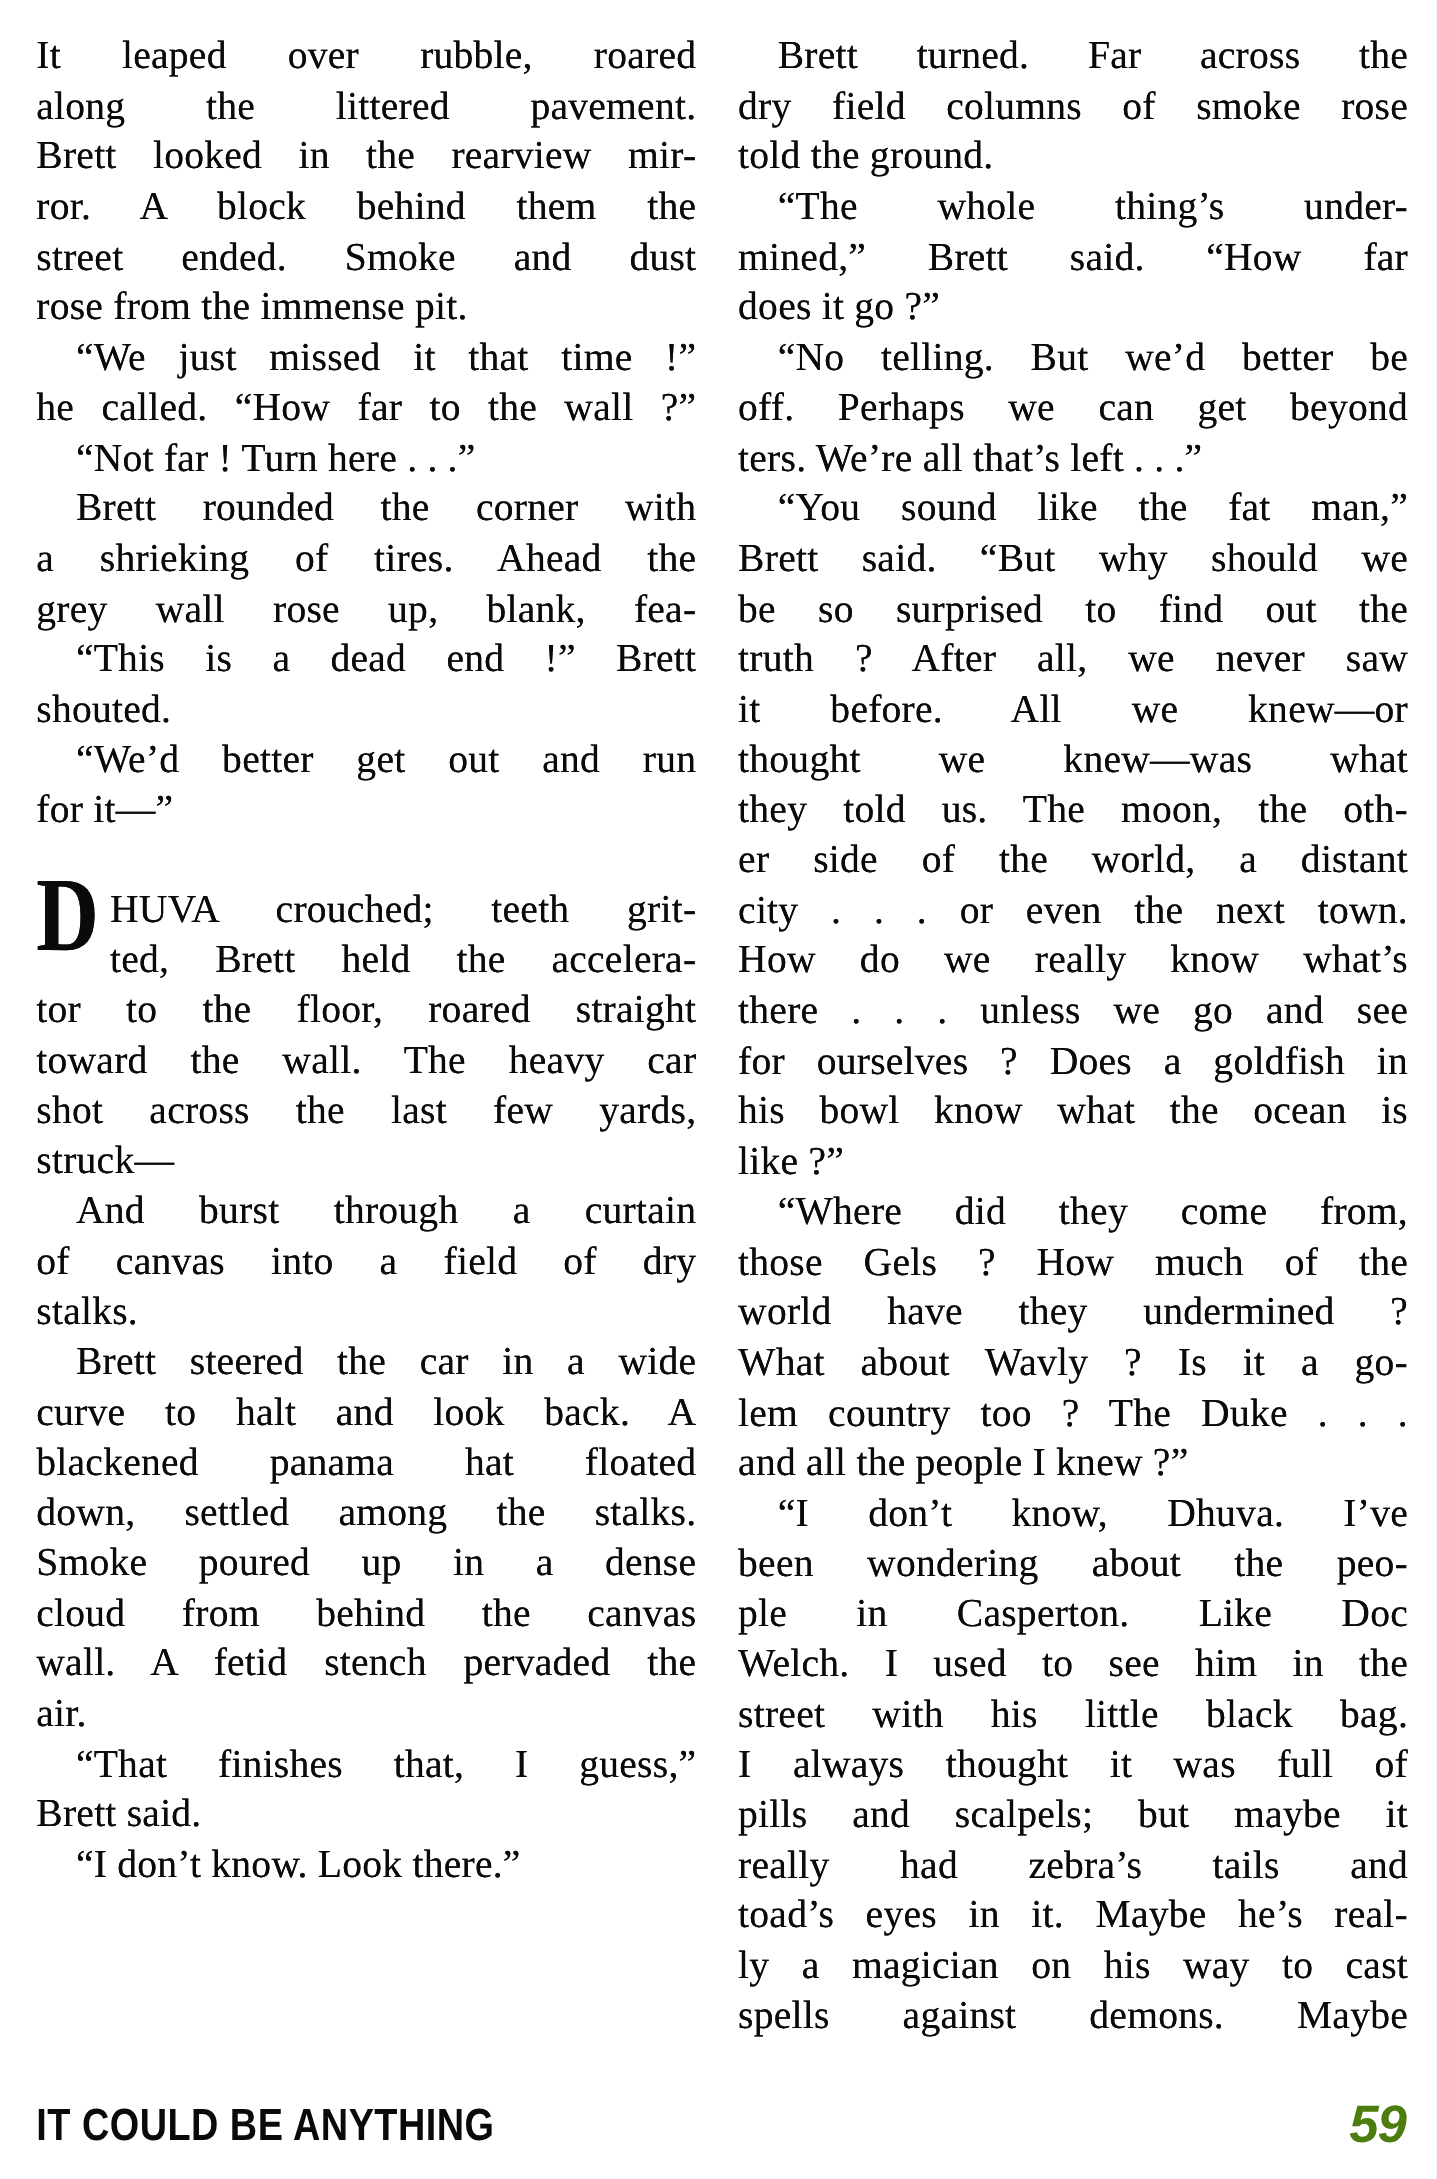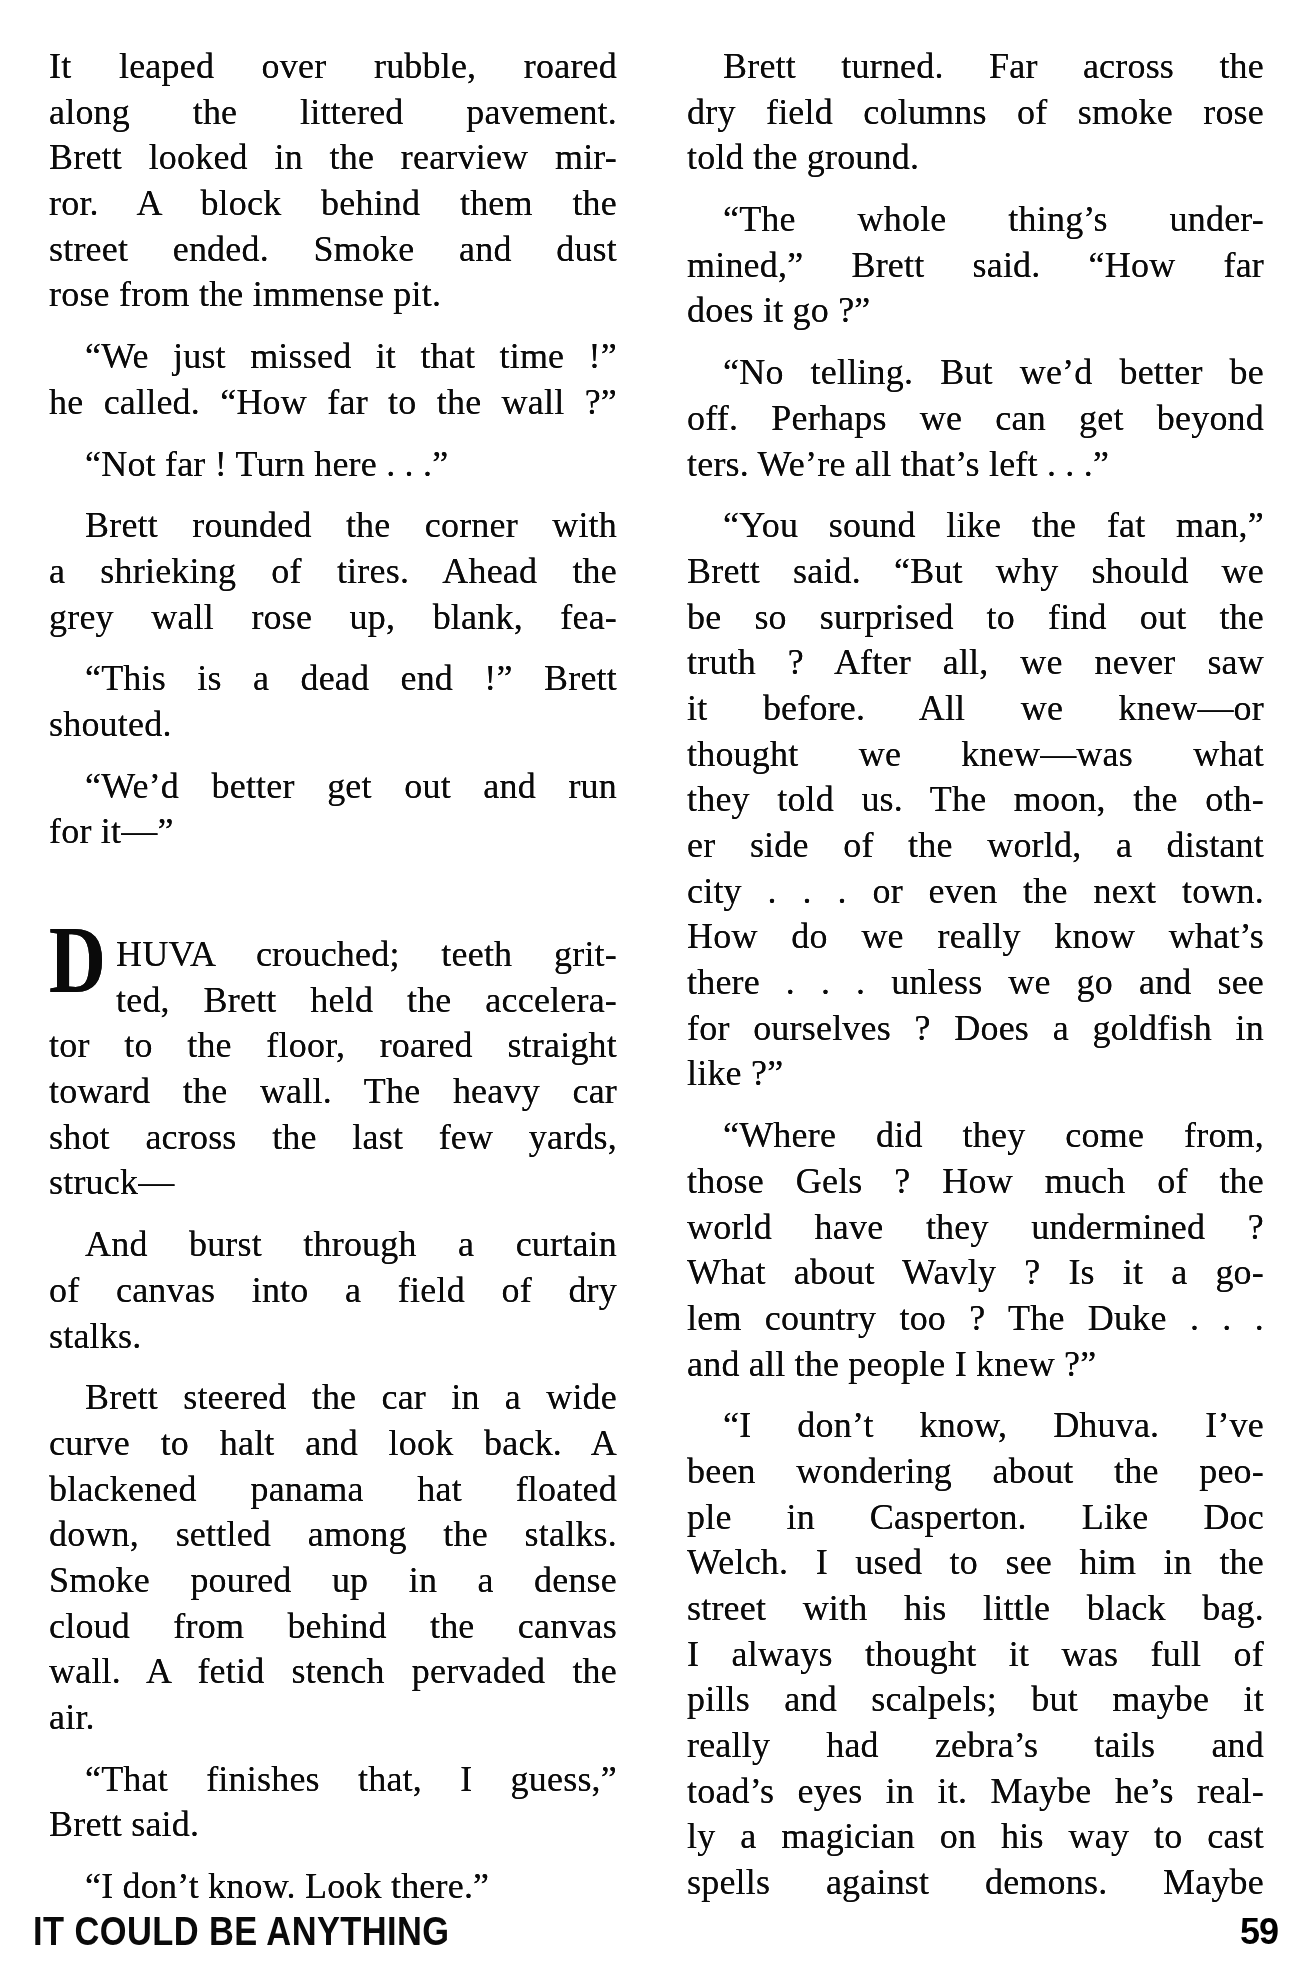--- a/index.html
+++ b/index.html
@@ -9,21 +9,21 @@
     height: 1981px;
     background: #ffffff;
     color: #0a0a0a;
     font-family: "Liberation Serif", "DejaVu Serif", serif;
     overflow: hidden;
   }
   .col { position: absolute; top: 28px; }
   .col-left  { left: 33px;  width: 600px; }
   .col-right { left: 671px; width: 609px; }
 
-  .para { margin: 16px; }
+  .para { margin: 0; }
   .line {
     height: 45.7px;
     line-height: 45.7px;
     font-size: 36px;
     letter-spacing: 0.2px;
     text-shadow: 0 0 0.5px rgba(0,0,0,0.85);
     overflow: hidden;
     text-align: left;
     white-space: normal;
   }
@@ -63,24 +63,25 @@
     line-height: 45px;
     letter-spacing: 0.5px;
     transform: scaleX(0.84);
     transform-origin: left center;
     white-space: nowrap;
     color: #0a0a0a;
   }
   .page-number {
     font-family: "Liberation Sans", sans-serif;
     font-weight: 700;
-    font-size: 36px;
+    font-size: 48px;
     line-height: 45px;
     letter-spacing: -1px;
-    color: #000000;
+    color: #4d7c0f;
+    font-style: italic;
   }
 </style>
 </head>
 <body>
 
 <div class="page">
   <div class="col col-left" id="col-left">
       <div class="para">
         <div class="line j">It leaped over rubble, roared</div>
         <div class="line j">along the littered pavement.</div>
@@ -164,20 +165,21 @@
         <div class="line j">be so surprised to find out the</div>
         <div class="line j">truth ? After all, we never saw</div>
         <div class="line j">it before. All we knew—or</div>
         <div class="line j">thought we knew—was what</div>
         <div class="line j">they told us. The moon, the oth-</div>
         <div class="line j">er side of the world, a distant</div>
         <div class="line j">city . . . or even the next town.</div>
         <div class="line j">How do we really know what’s</div>
         <div class="line j">there . . . unless we go and see</div>
         <div class="line j">for ourselves ? Does a goldfish in</div>
+        <div class="line j">his bowl know what the ocean is</div>
         <div class="line">like ?”</div>
       </div>
       <div class="para">
         <div class="line j ind">“Where did they come from,</div>
         <div class="line j">those Gels ? How much of the</div>
         <div class="line j">world have they undermined ?</div>
         <div class="line j">What about Wavly ? Is it a go-</div>
         <div class="line j">lem country too ? The Duke . . .</div>
         <div class="line">and all the people I knew ?”</div>
       </div>

